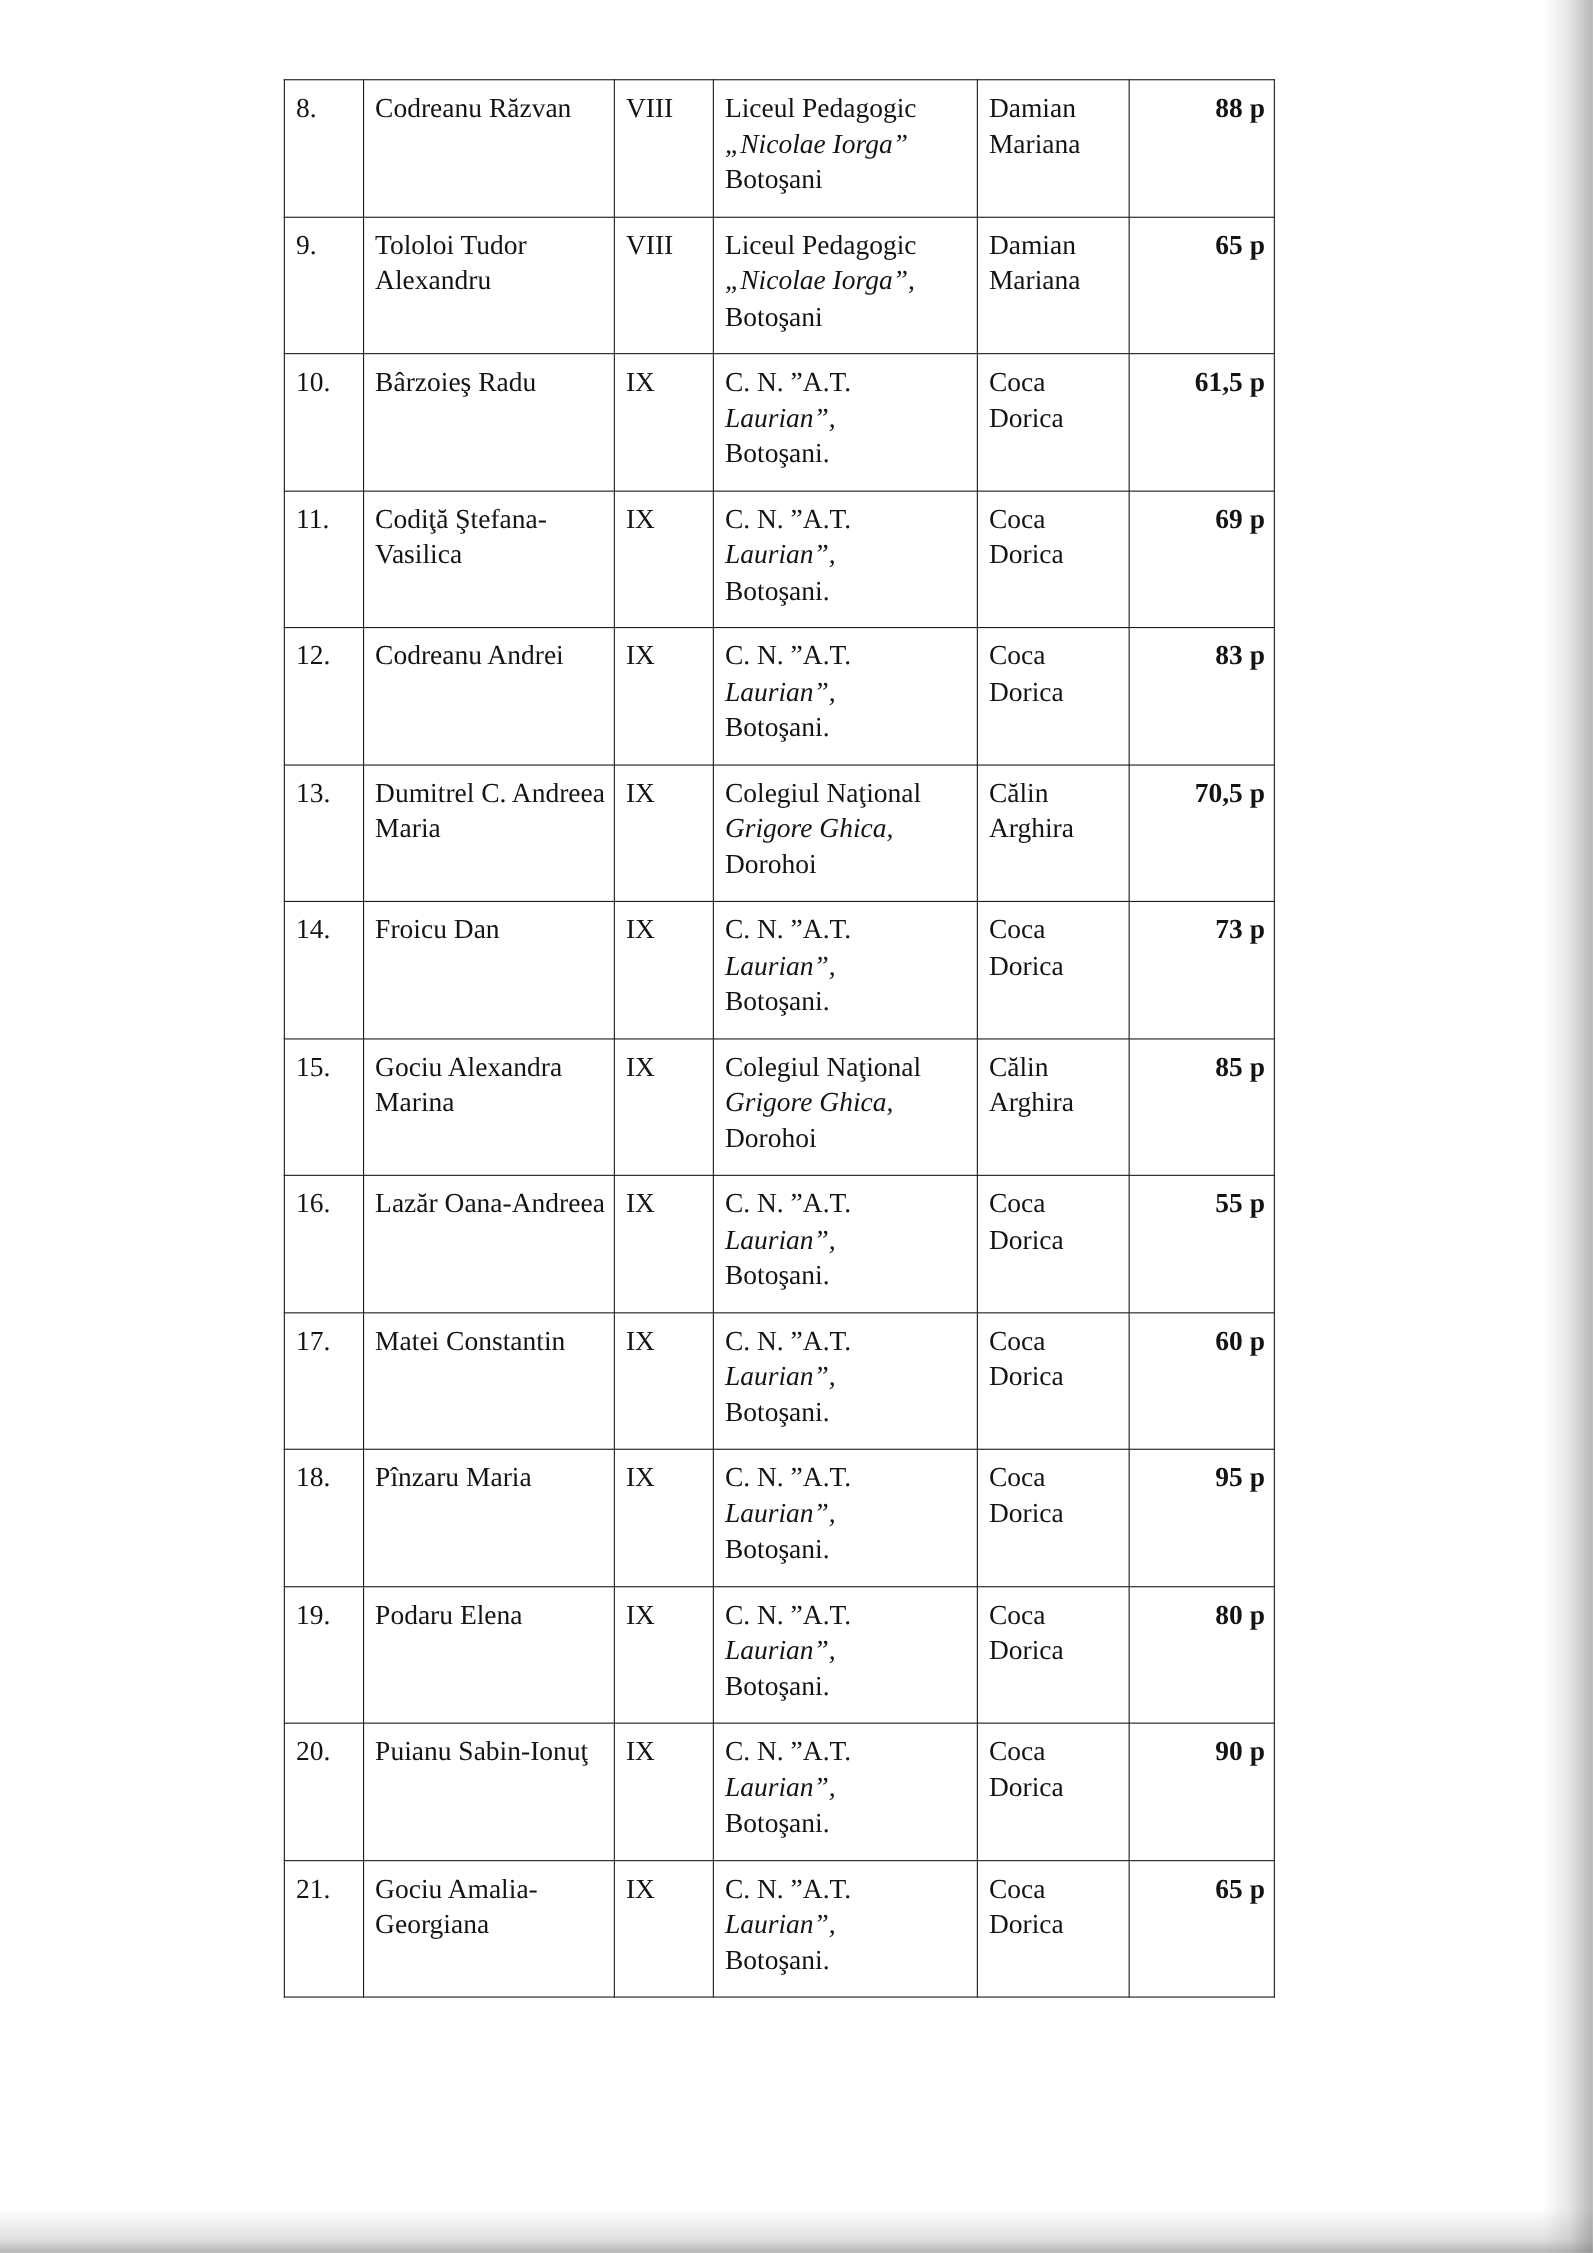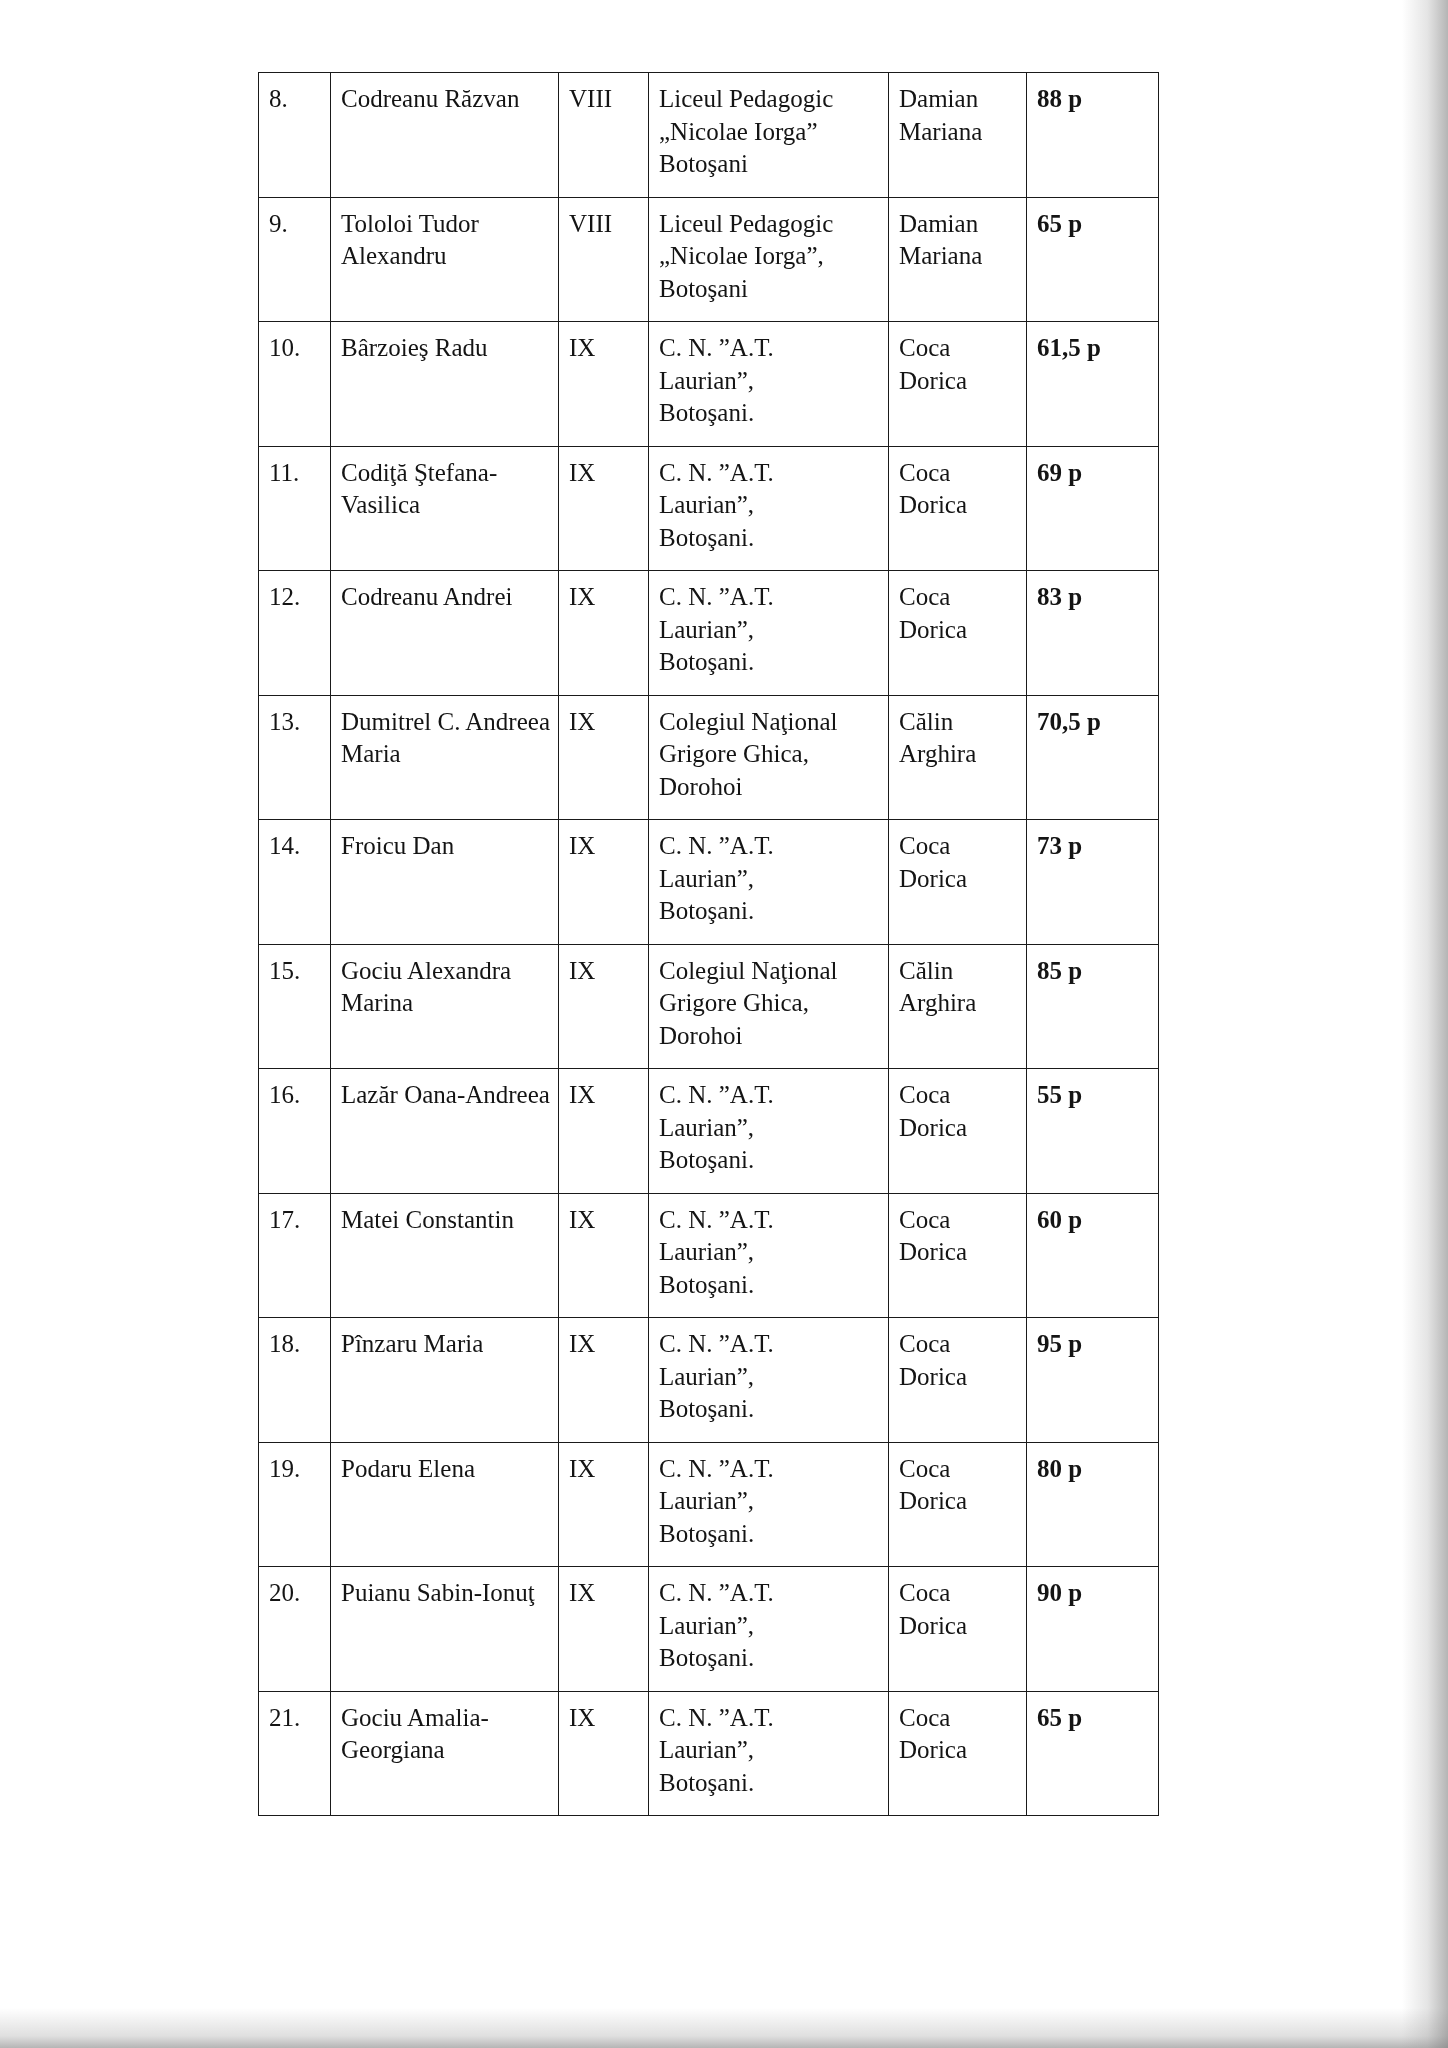--- a/index.html
+++ b/index.html
@@ -73,22 +73,24 @@
   td.nr {
     text-align: left;
     padding-left: 18px;
   }
   td.cls {
     padding-left: 14px;
   }
   td.score {
     font-weight: bold;
     padding-left: 16px;
+    text-align: right;
   }
   td.school .it {
+    font-style: italic;
   }
   td.teacher {
     padding-left: 12px;
   }
   .ln { display: block; }
 </style>
 </head>
 <body>
 
 <div class="page">

